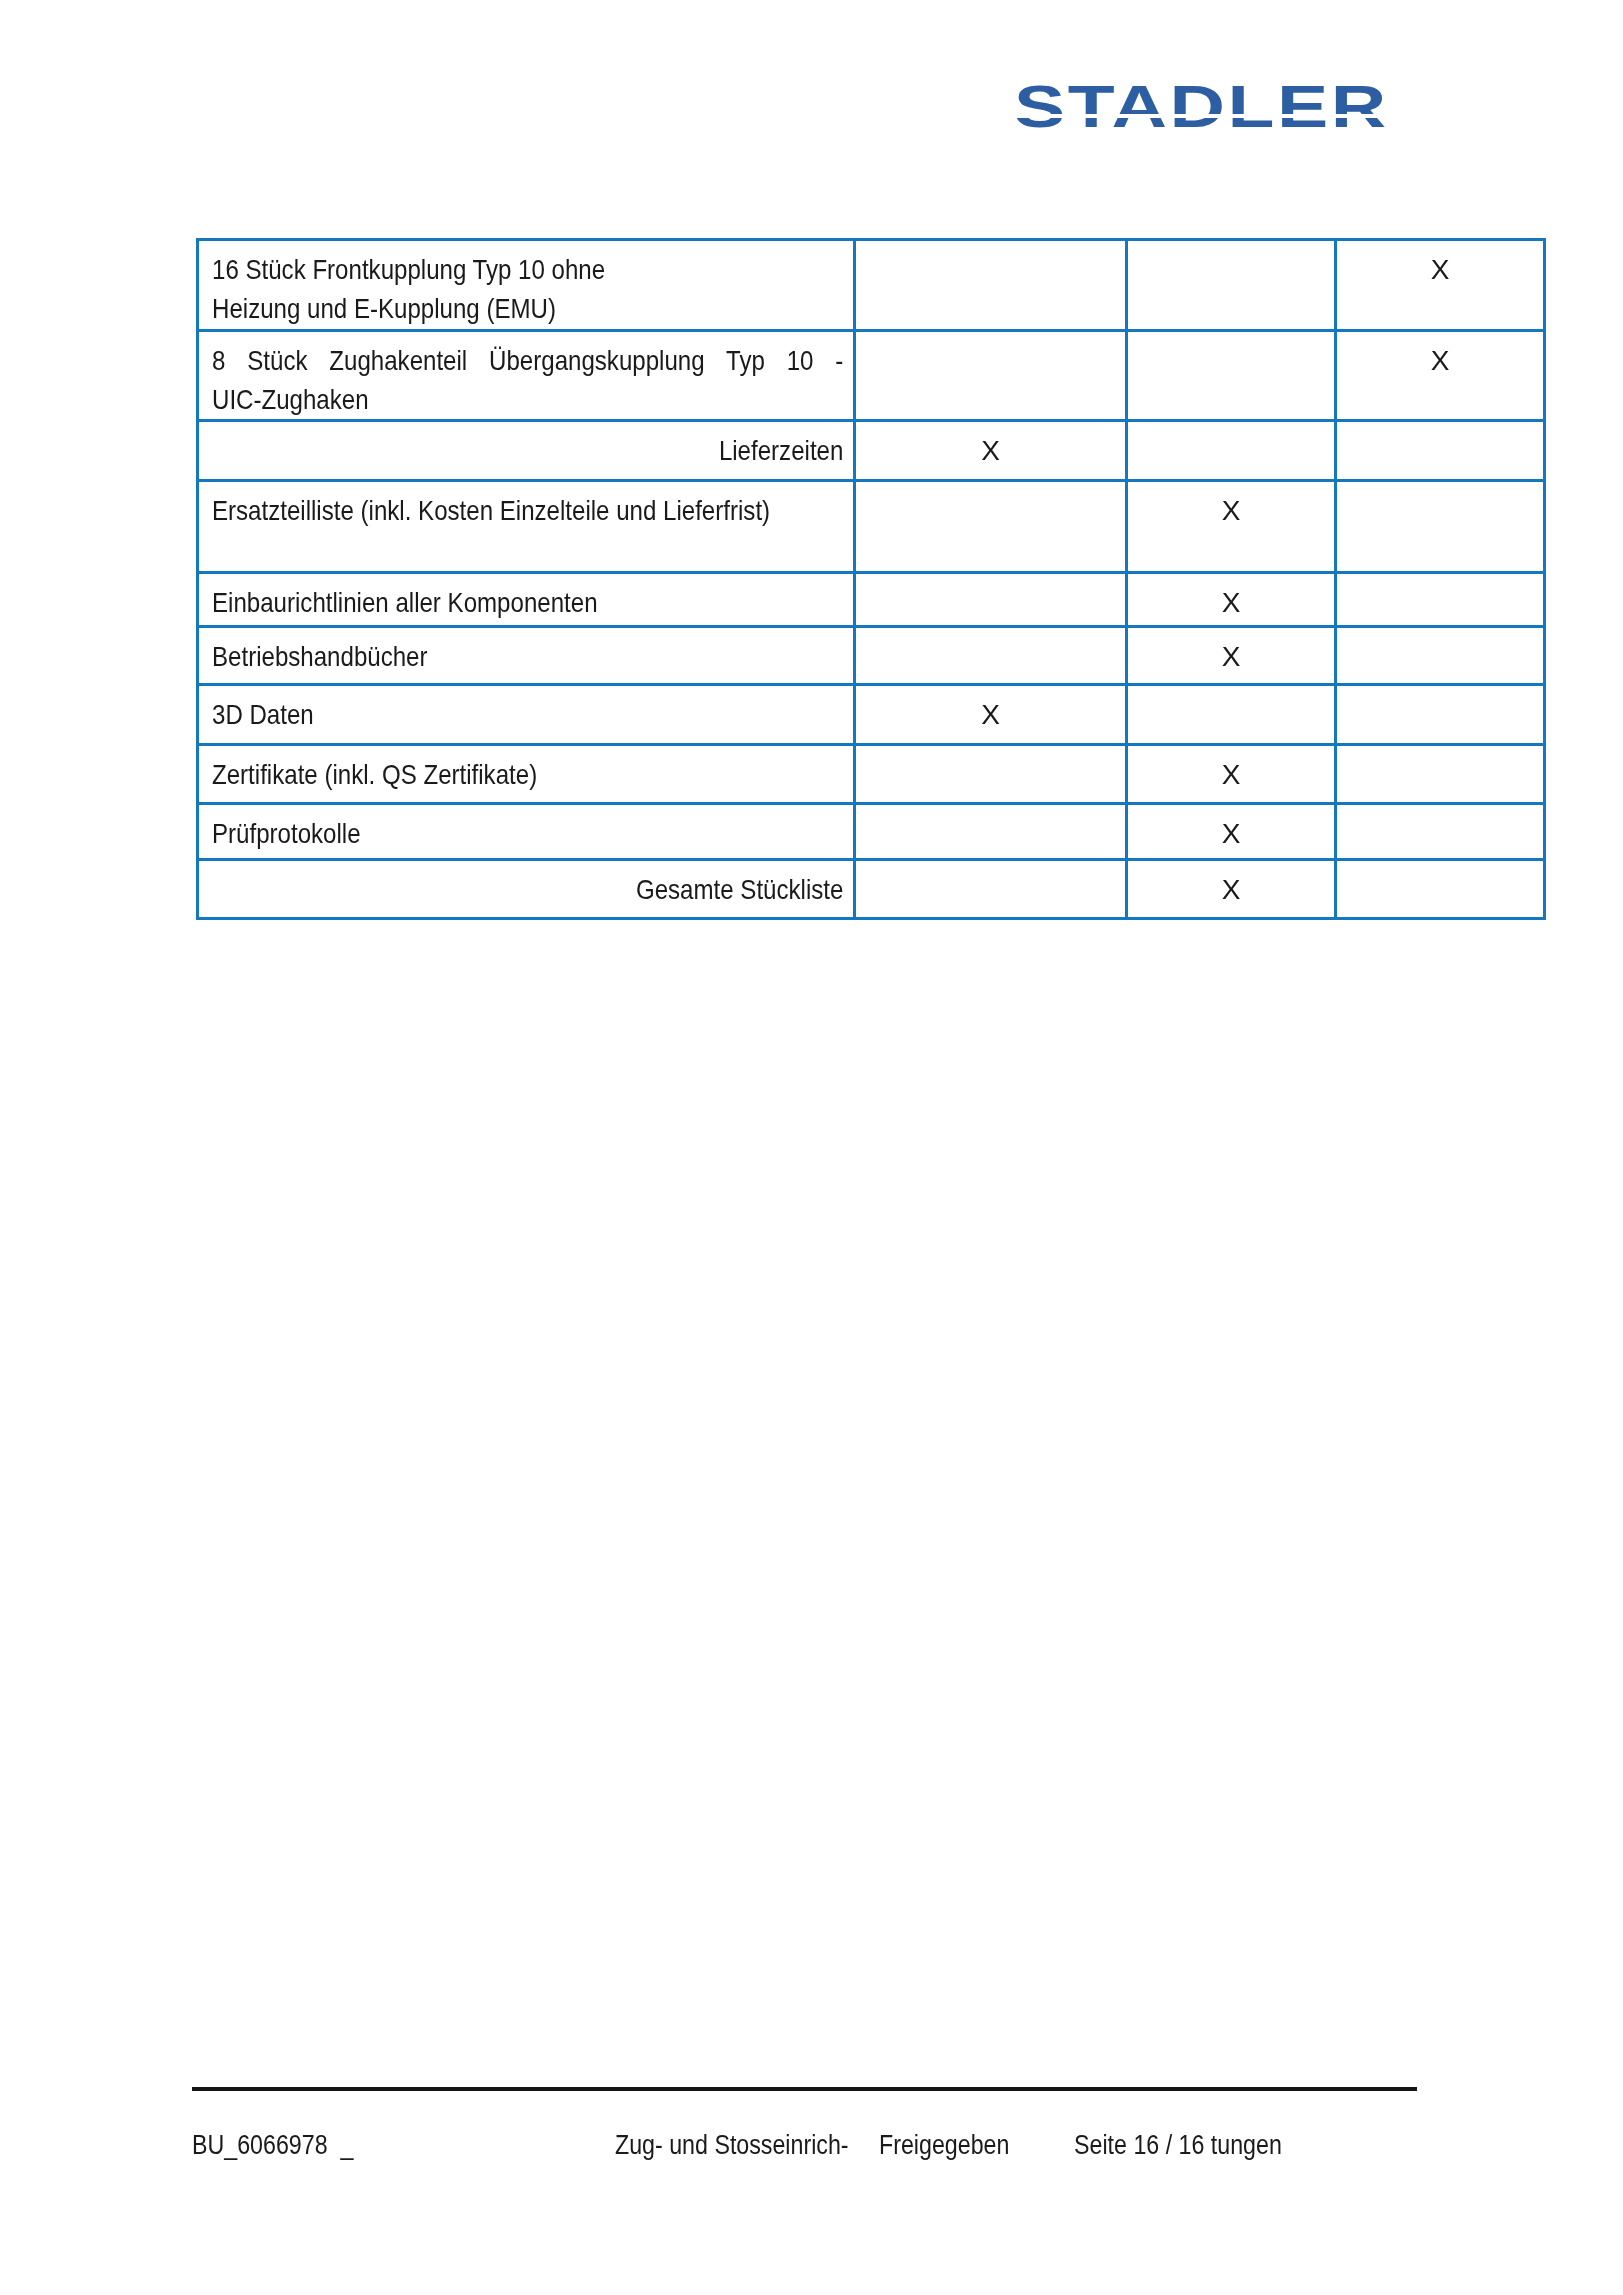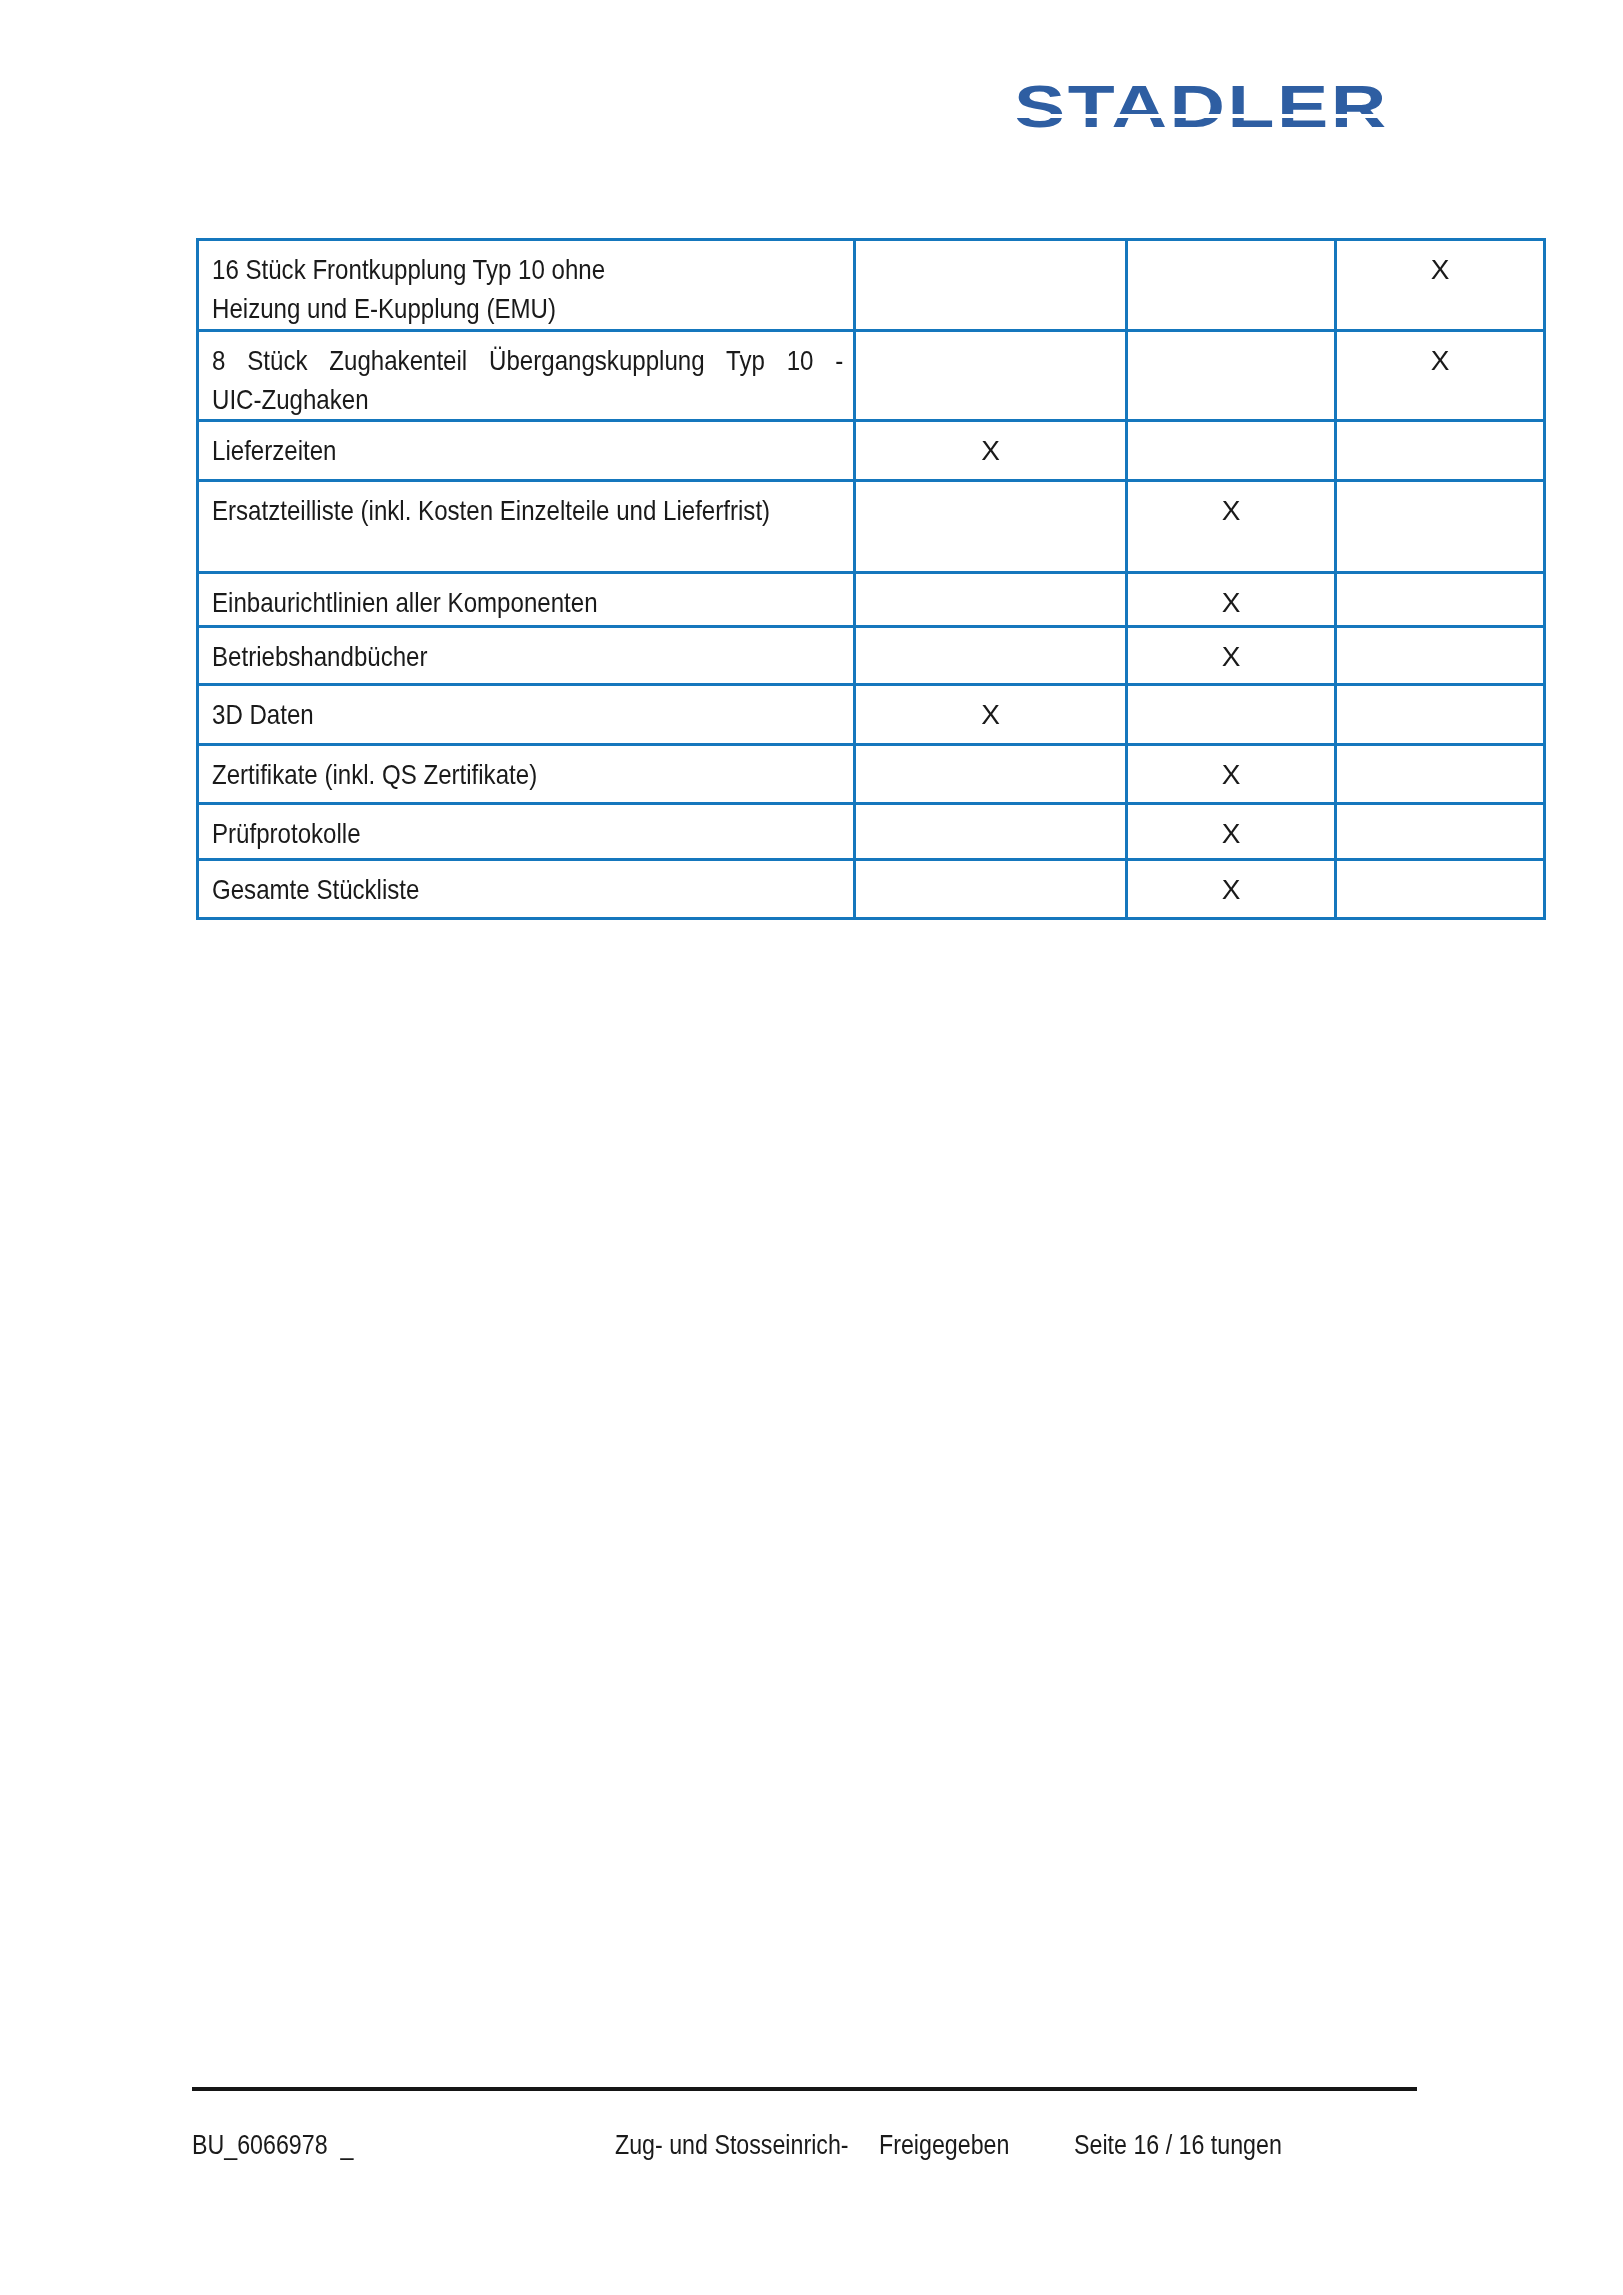--- a/index.html
+++ b/index.html
@@ -139,21 +139,21 @@
             <div class="cond">
               <div class="line justify">8 Stück Zughakenteil Übergangskupplung Typ 10 -</div>
               <div class="line">UIC-Zughaken</div>
             </div>
           </td>
           <td class="mark-cell" style="border-color: rgb(21, 119, 189);"></td>
           <td class="mark-cell" style="border-color: rgb(21, 119, 189);"></td>
           <td class="mark-cell" style="border-color: rgb(21, 119, 189);">X</td>
         </tr>
         <tr style="height: 60px;">
-          <td class="label-cell" style="border-color: rgb(21, 119, 189);">
+          <td class="label-cell" style="border-color: rgb(21, 119, 189); text-align: right;">
             <div class="cond">
               <div class="line">Lieferzeiten</div>
             </div>
           </td>
           <td class="mark-cell" style="border-color: rgb(21, 119, 189);">X</td>
           <td class="mark-cell" style="border-color: rgb(21, 119, 189);"></td>
           <td class="mark-cell" style="border-color: rgb(21, 119, 189);"></td>
         </tr>
         <tr style="height: 92px;">
           <td class="label-cell" style="border-color: rgb(21, 119, 189);">
@@ -209,21 +209,21 @@
           <td class="label-cell" style="border-color: rgb(21, 119, 189);">
             <div class="cond">
               <div class="line">Prüfprotokolle</div>
             </div>
           </td>
           <td class="mark-cell" style="border-color: rgb(21, 119, 189);"></td>
           <td class="mark-cell" style="border-color: rgb(21, 119, 189);">X</td>
           <td class="mark-cell" style="border-color: rgb(21, 119, 189);"></td>
         </tr>
         <tr style="height: 59px;">
-          <td class="label-cell" style="border-color: rgb(21, 119, 189);">
+          <td class="label-cell" style="border-color: rgb(21, 119, 189); text-align: right;">
             <div class="cond">
               <div class="line">Gesamte Stückliste</div>
             </div>
           </td>
           <td class="mark-cell" style="border-color: rgb(21, 119, 189);"></td>
           <td class="mark-cell" style="border-color: rgb(21, 119, 189);">X</td>
           <td class="mark-cell" style="border-color: rgb(21, 119, 189);"></td>
         </tr>
       </tbody>
   </table>

